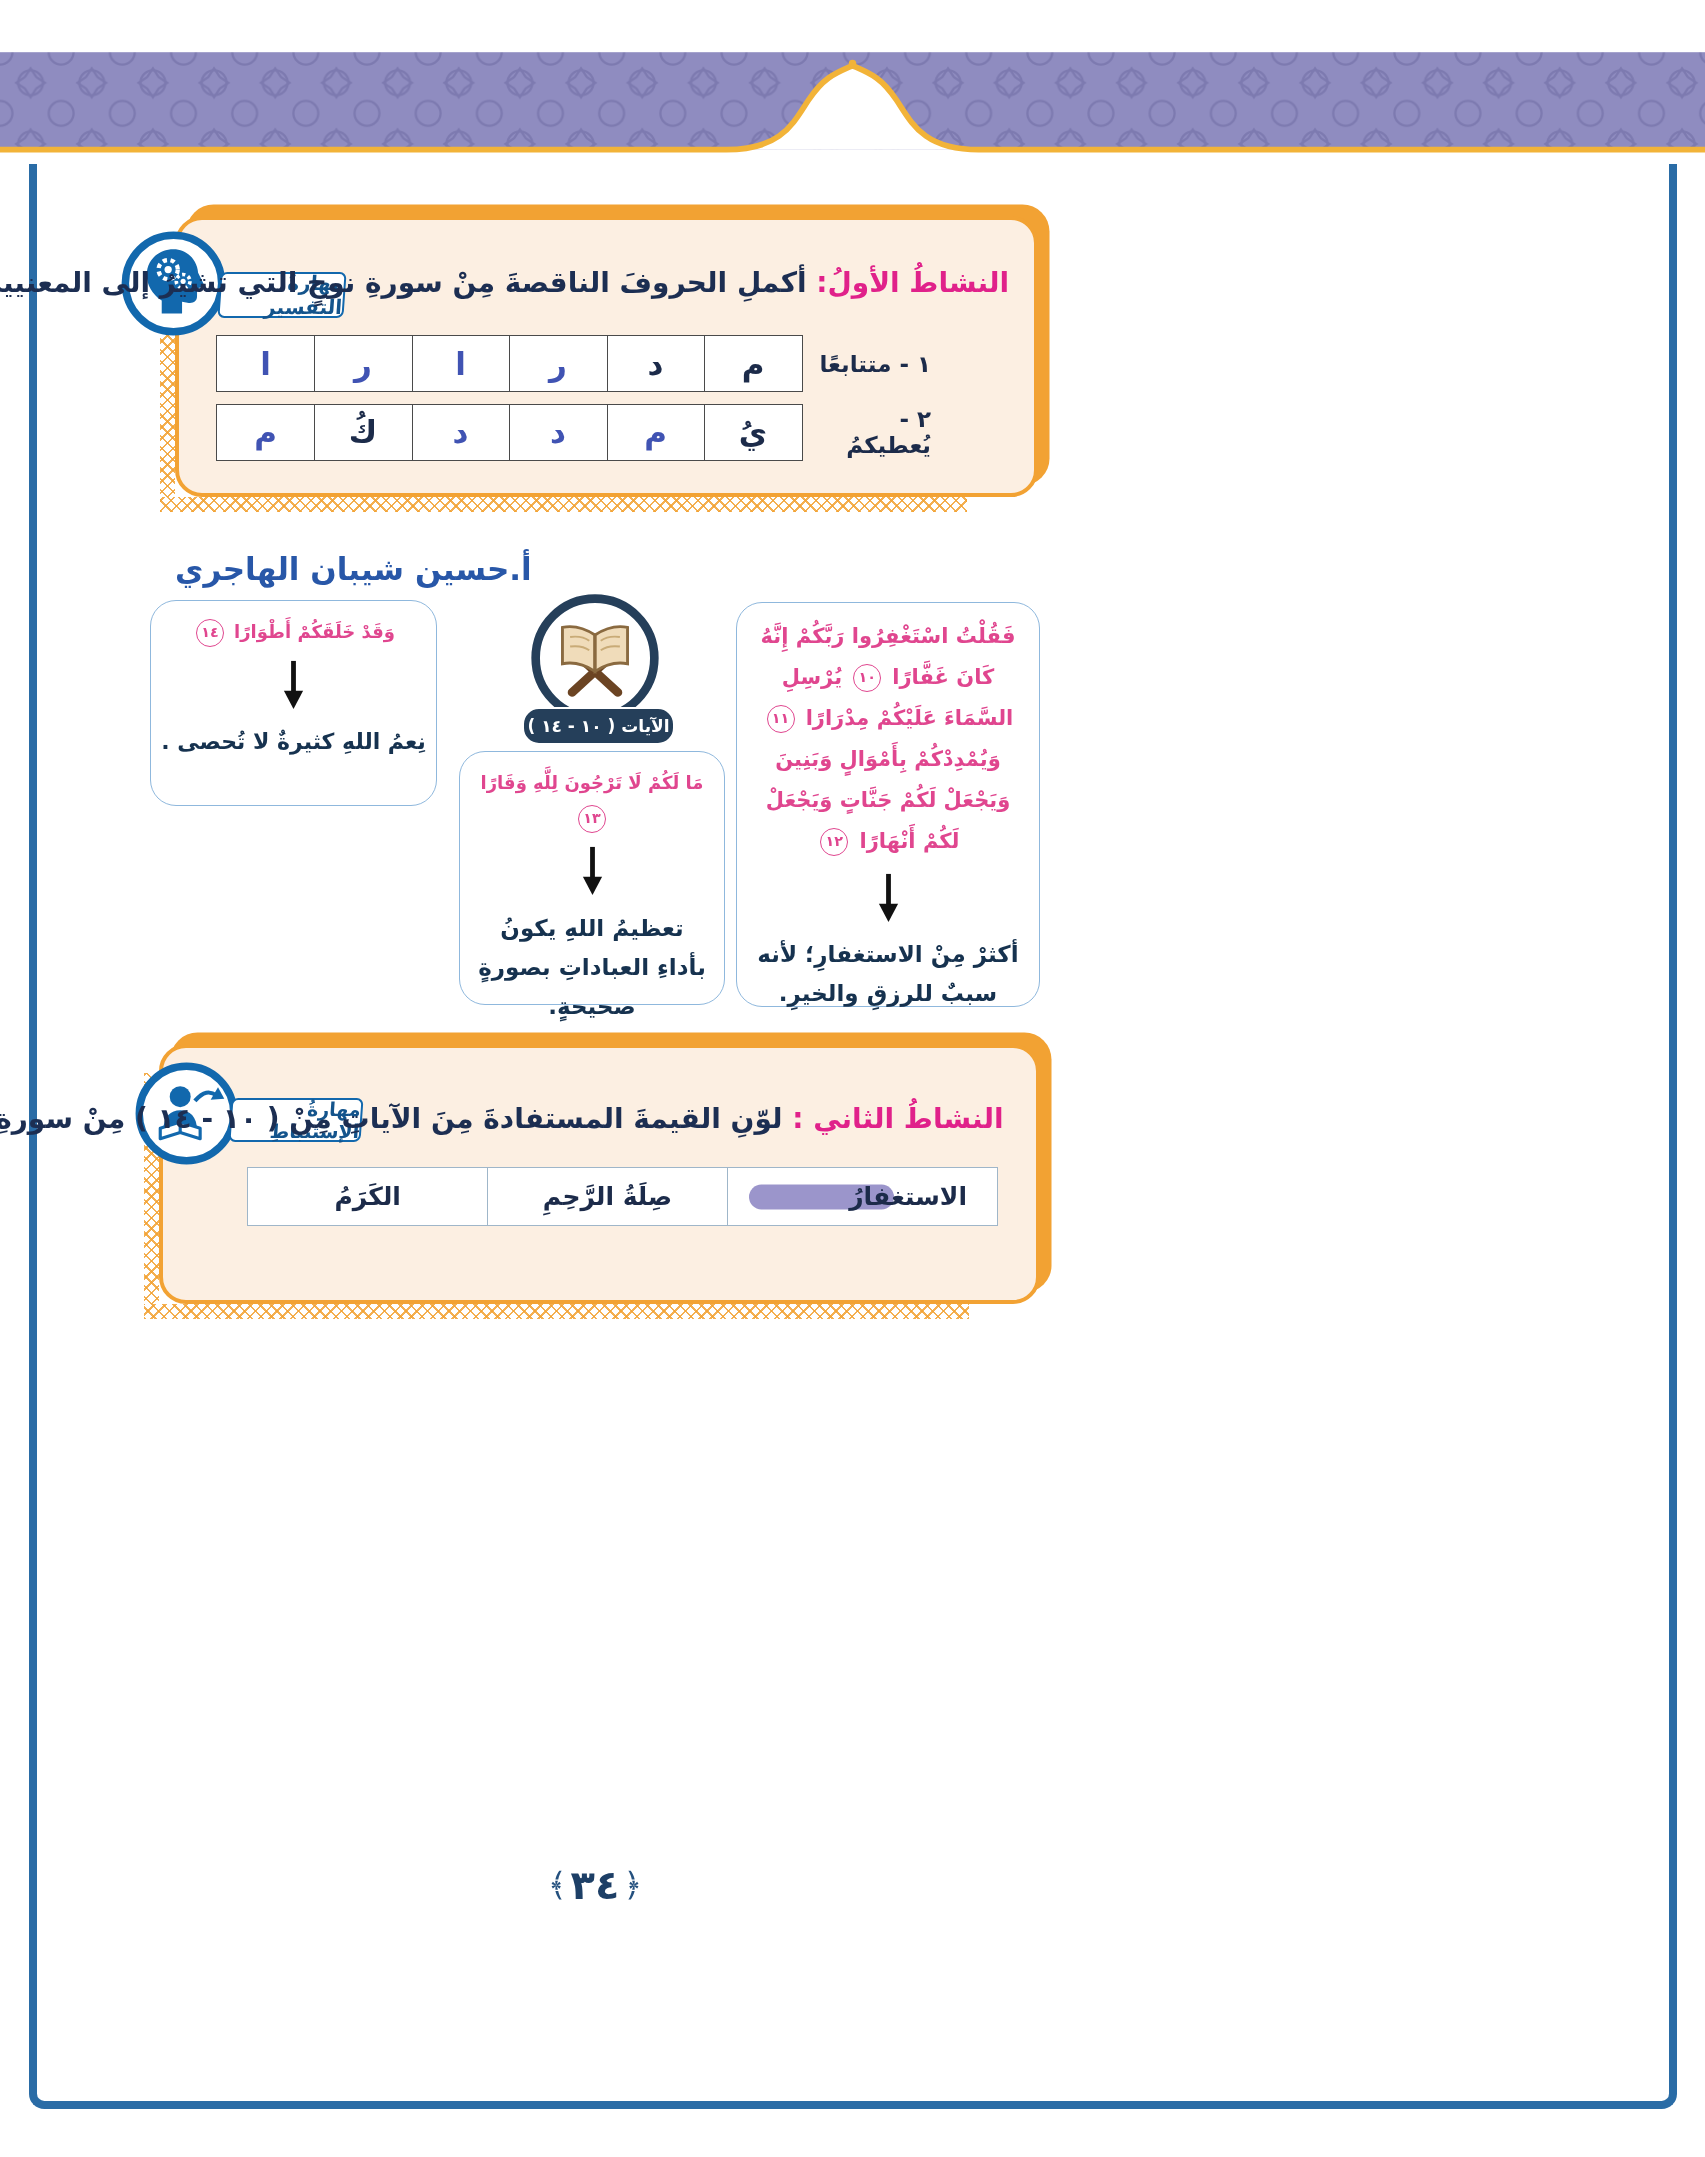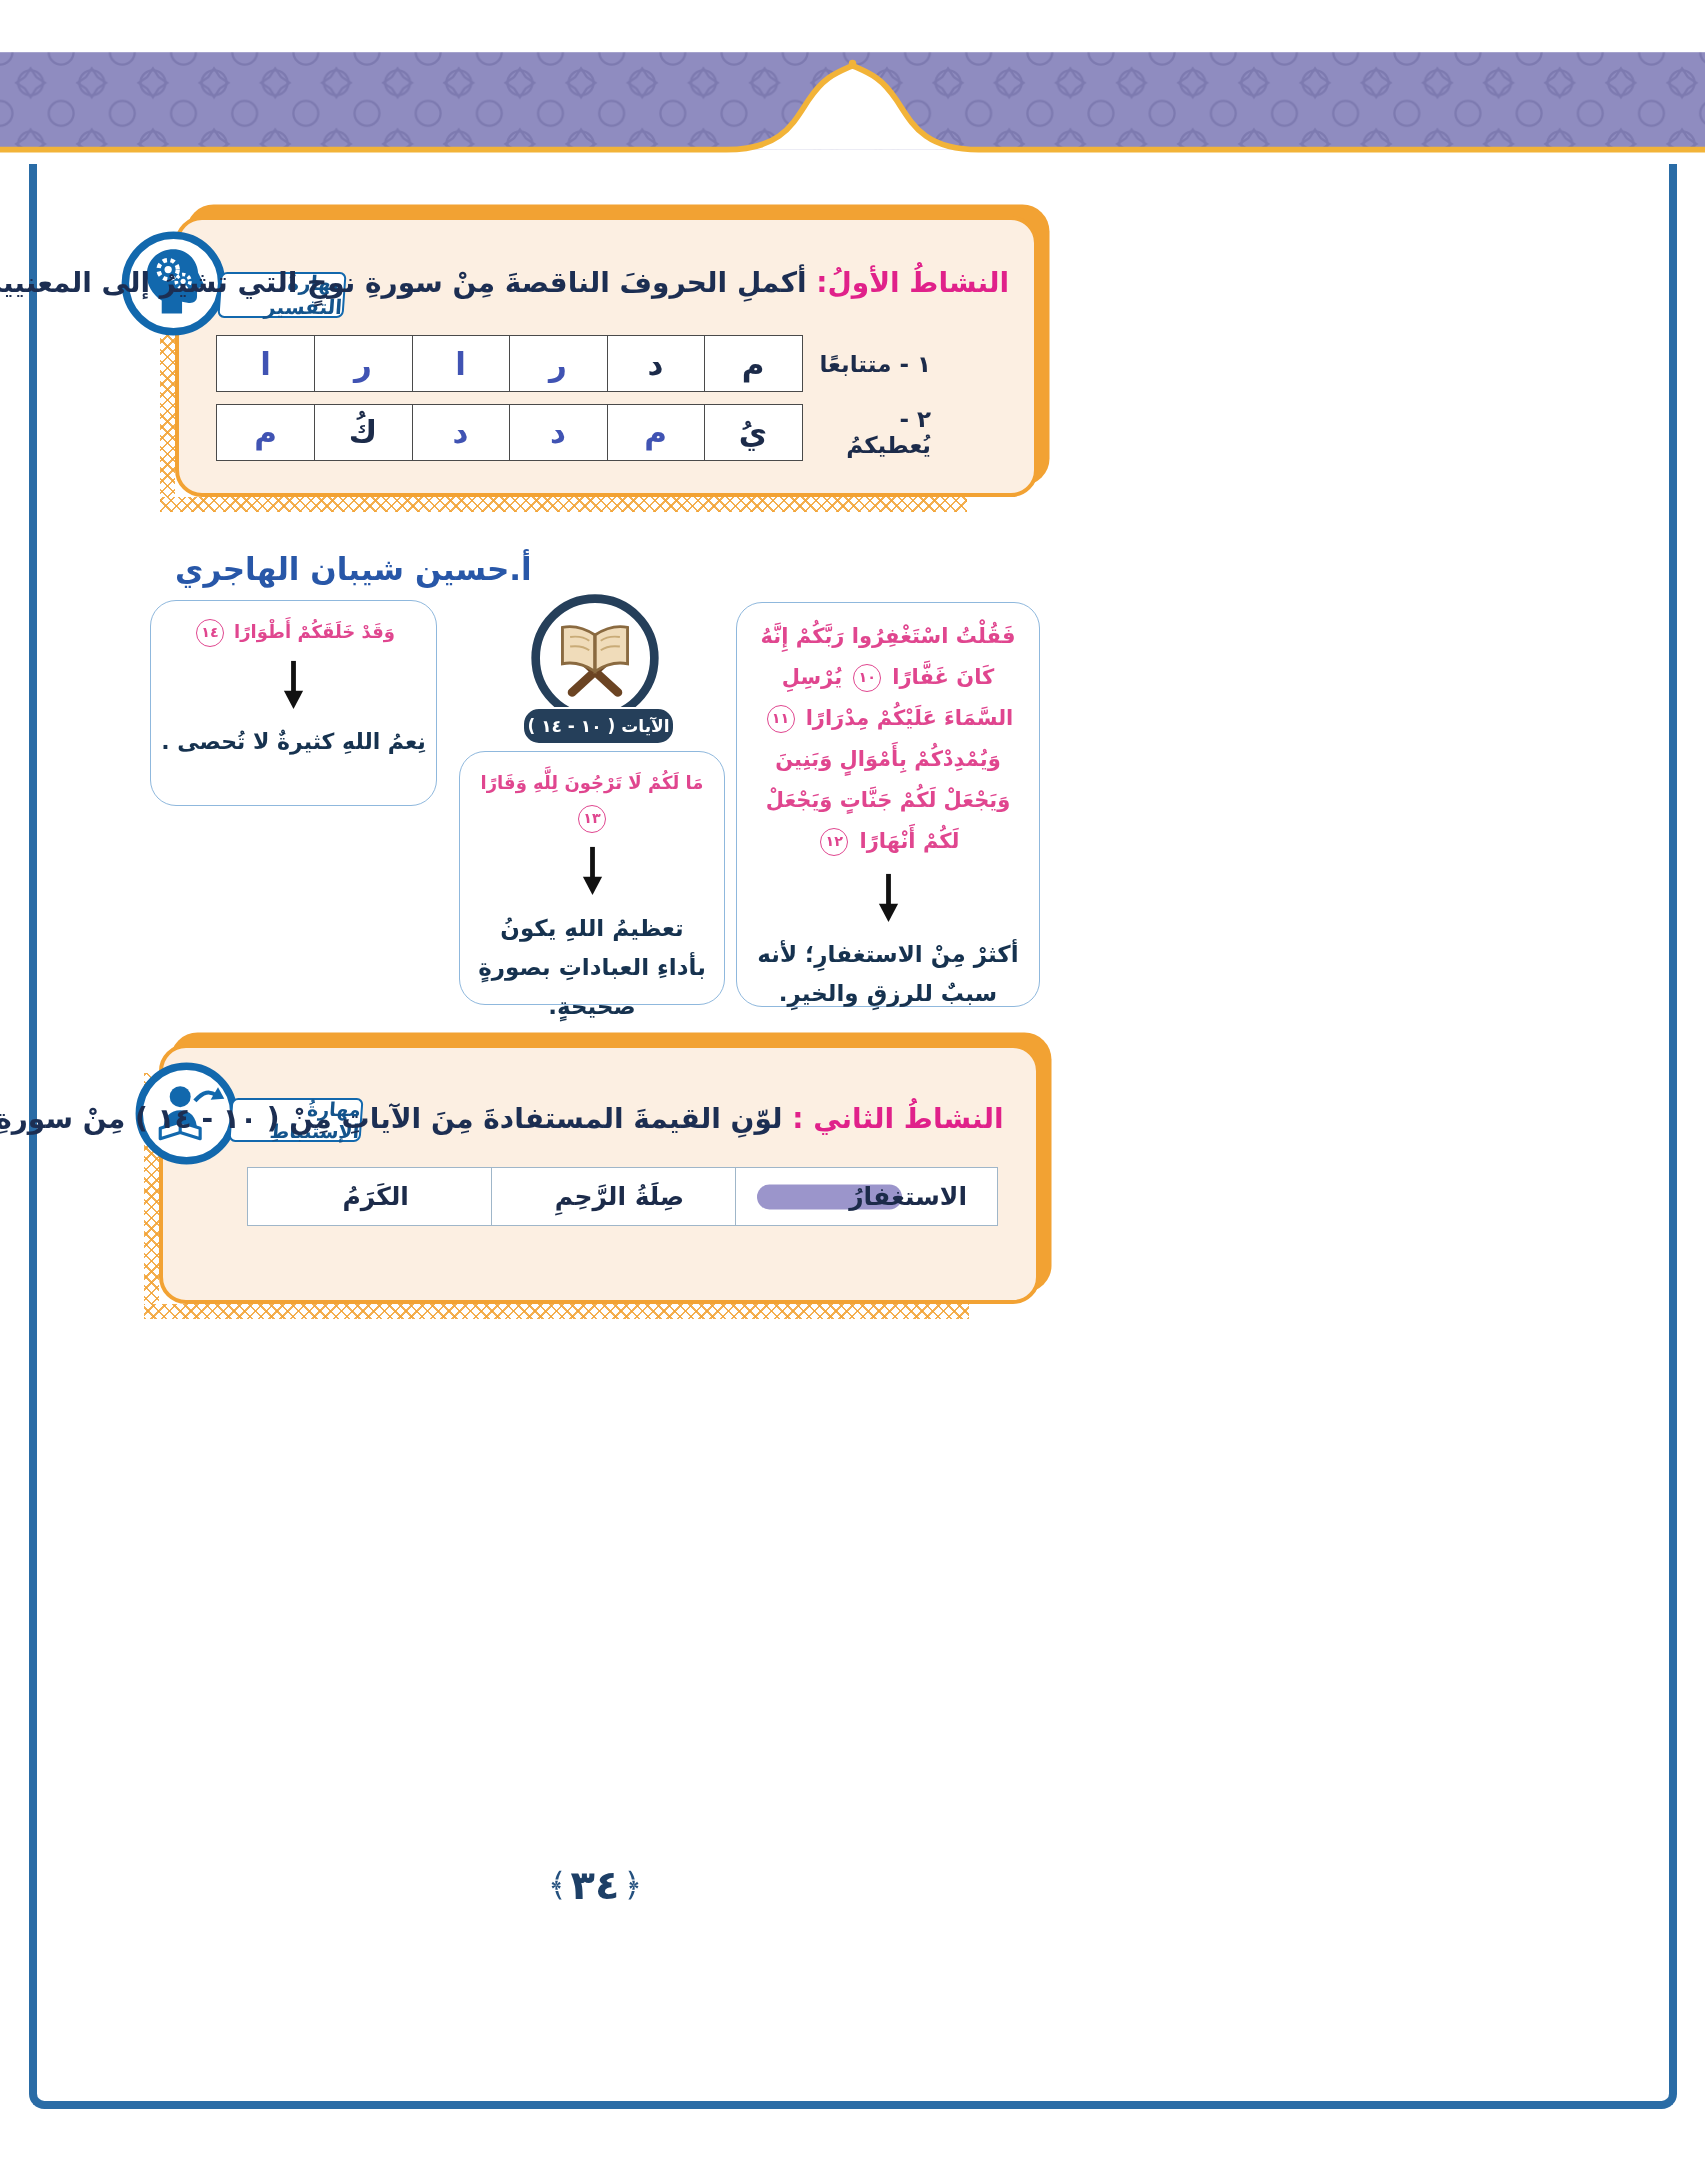--- a/index.html
+++ b/index.html
@@ -69,21 +69,21 @@
 
   .quran-circle{position:absolute;left:528px;top:591px;width:134px;height:134px;}
   .ayat-badge{position:absolute;left:522px;top:707px;width:149px;height:34px;line-height:34px;
     background:#253f5a;color:#fff;border-radius:17px;text-align:center;font-size:17px;
     font-weight:bold;border:2.9px solid #fff;box-sizing:content-box;}
 
   
   .options-table{position:absolute;left:84px;top:119px;width:751px;height:59px;display:flex;direction:rtl;}
   .opt-cell{flex:1;box-sizing:border-box;border:1.5px solid #9fb6c9;background:#fff;position:relative;
     display:flex;align-items:center;justify-content:center;}
-  .opt-cell + .opt-cell{margin-right:-1.5px;padding-left:12px;}
+  .opt-cell + .opt-cell{margin-right:-1.5px;}
   .opt-text{position:relative;z-index:1;font-size:25px;font-weight:bold;color:#1c2b4a;}
   .opt-first{justify-content:flex-start;padding-right:30px;}
   .hl-capsule{position:absolute;left:21px;top:50%;transform:translateY(-50%);width:145px;height:25px;
     background:#9b95cb;border-radius:12.4px;z-index:0;}
 
   
   .page-num{position:absolute;left:528px;top:1862px;width:134px;display:flex;direction:ltr;
     align-items:center;justify-content:center;gap:3.8px;color:#1d3f66;}
   .page-num .num{font-size:40px;font-weight:bold;}
   .page-num .orn{font-size:32.5px;color:#24507e;}

